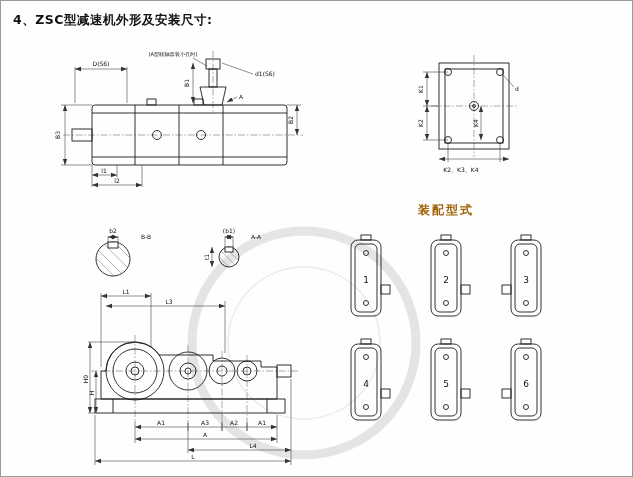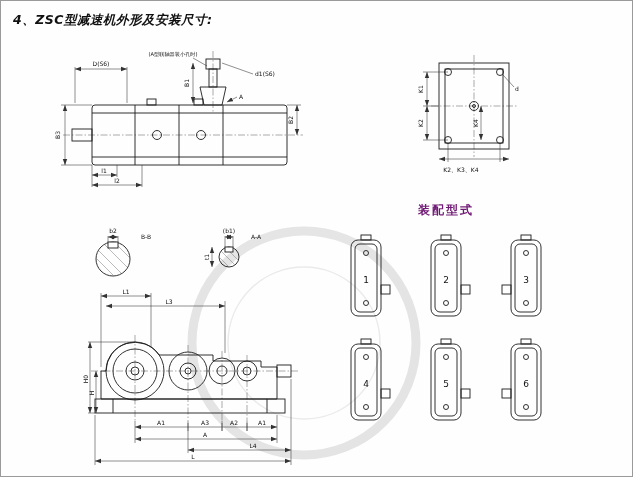--- a/index.html
+++ b/index.html
@@ -1,20 +1,20 @@
 <!DOCTYPE html>
 <html><head>
 <meta charset="utf-8">
 <style>
   html,body{margin:0;padding:0;background:#e9e9e9;}
   .page{position:relative;width:633px;height:477px;background:#fefefe;border:1px solid #9a9a9a;
         box-sizing:border-box;overflow:hidden;font-family:"DejaVu Sans",sans-serif;}
   .abs{position:absolute;}
-  .title{left:12px;top:11px;font-size:12.5px;font-weight:bold;color:#111;letter-spacing:.5px;font-style:italic;}
-  .asm-head{left:417px;top:201px;font-size:12px;font-weight:bold;color:#701a75;letter-spacing:2px;}
+  .title{left:12px;top:11px;font-size:12.5px;font-weight:bold;color:#111;letter-spacing:.5px;}
+  .asm-head{left:417px;top:201px;font-size:12px;font-weight:bold;color:#a16207;letter-spacing:2px;}
   svg{overflow:visible;}
   .s{fill:none;stroke:#1c1c1c;stroke-width:.9;}
   .sf{fill:#fff;stroke:#1c1c1c;stroke-width:.9;}
   .d{fill:none;stroke:#333;stroke-width:.55;}
   .cl{fill:none;stroke:#555;stroke-width:.5;stroke-dasharray:7 2 1.5 2;}
   .h{stroke:#666;stroke-width:.45;}
   text{fill:#111;font-family:"DejaVu Sans",sans-serif;}
   .t55{font-size:5.2px;}
   .t6{font-size:6px;}
   .num{font-size:9px;}

